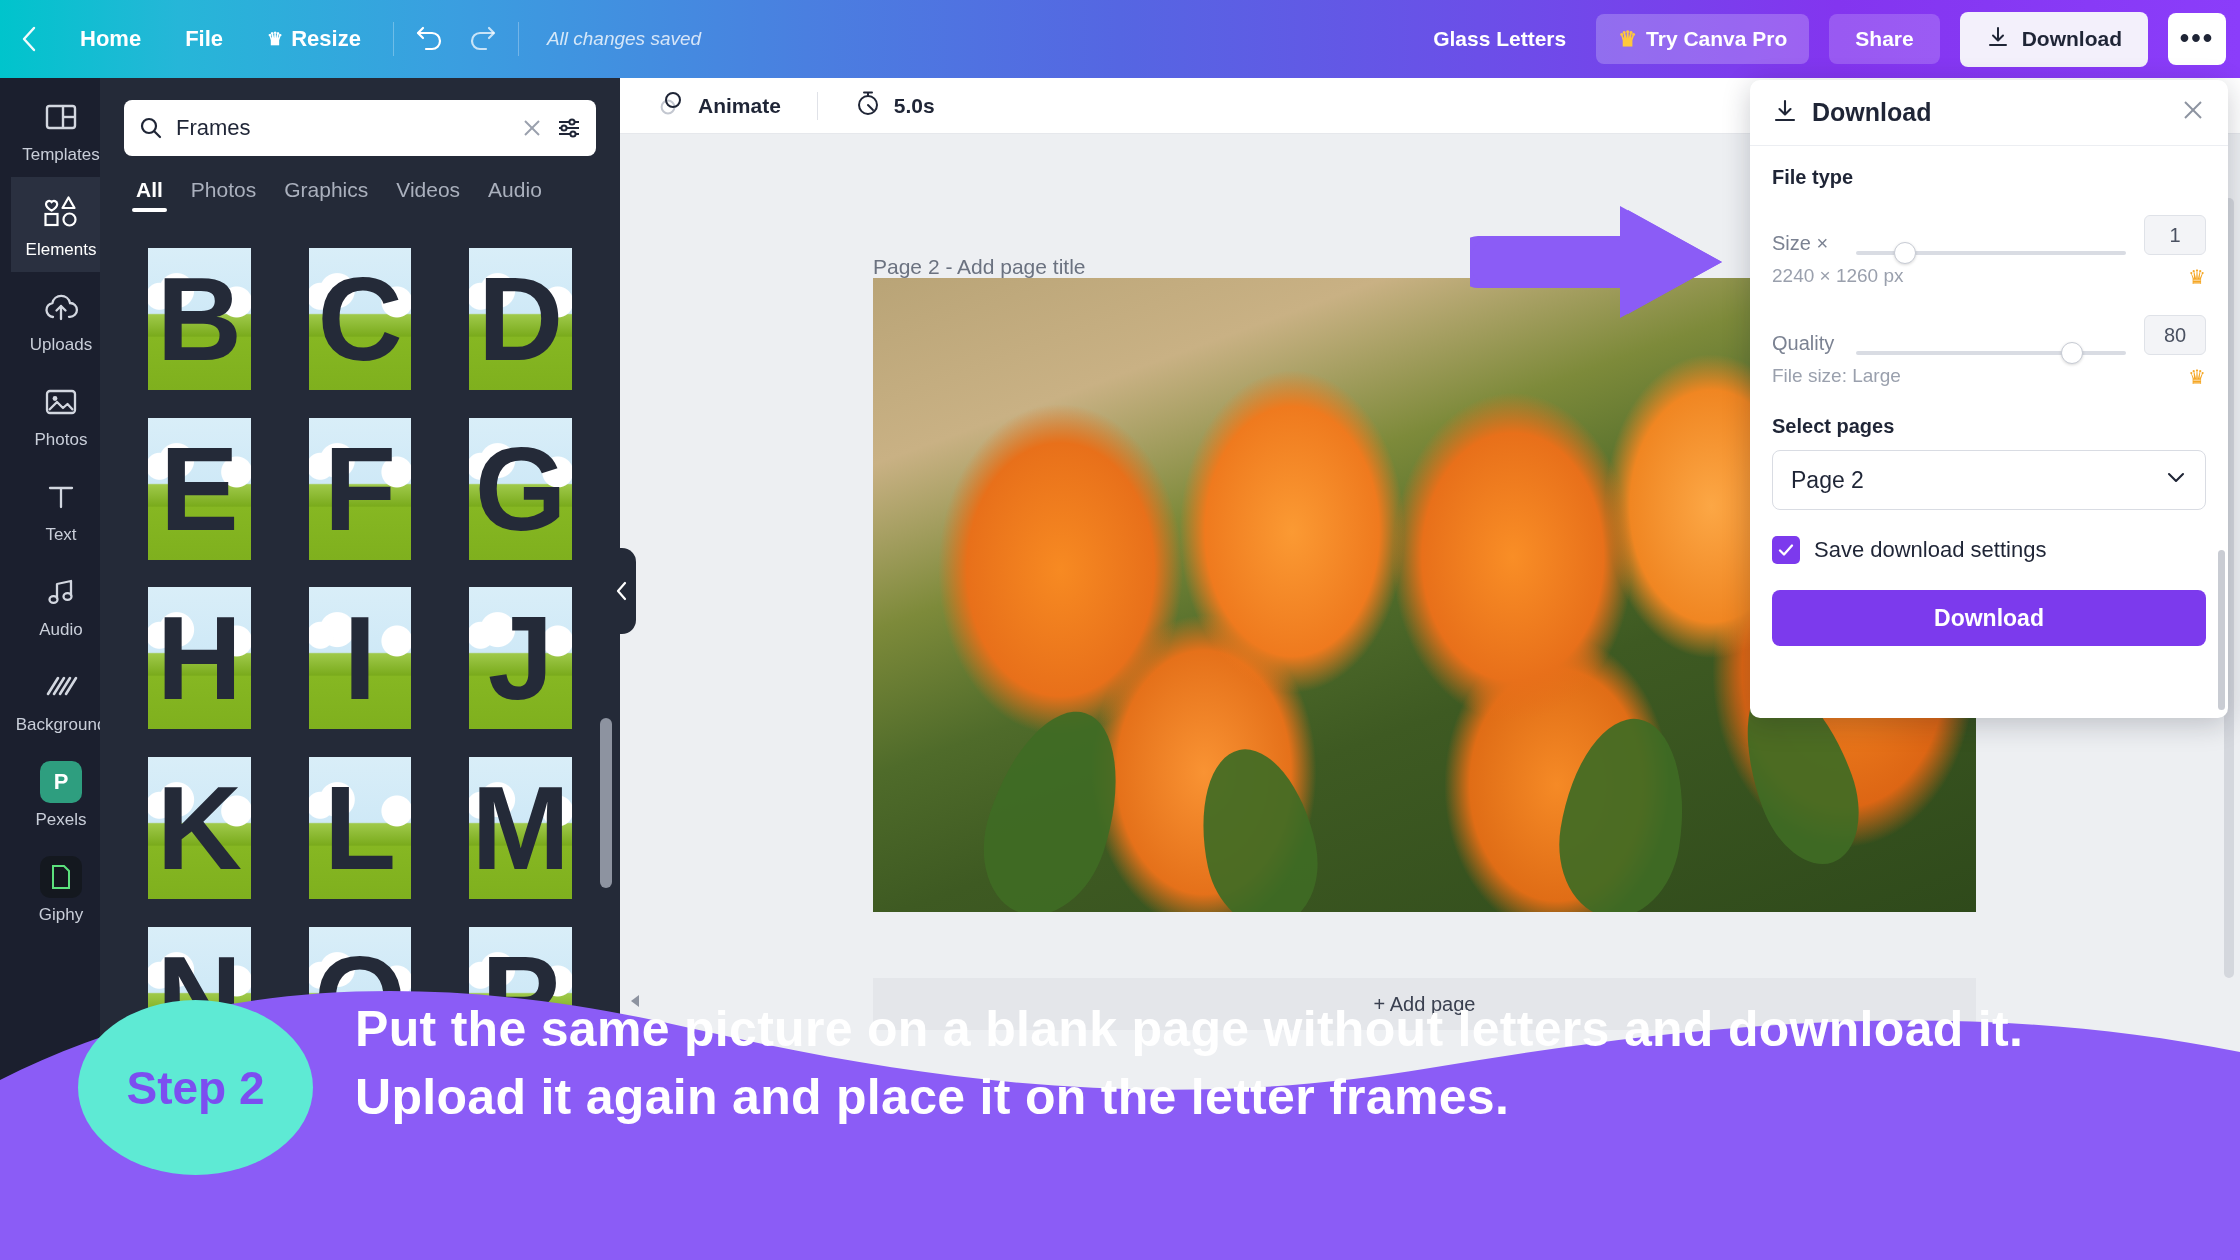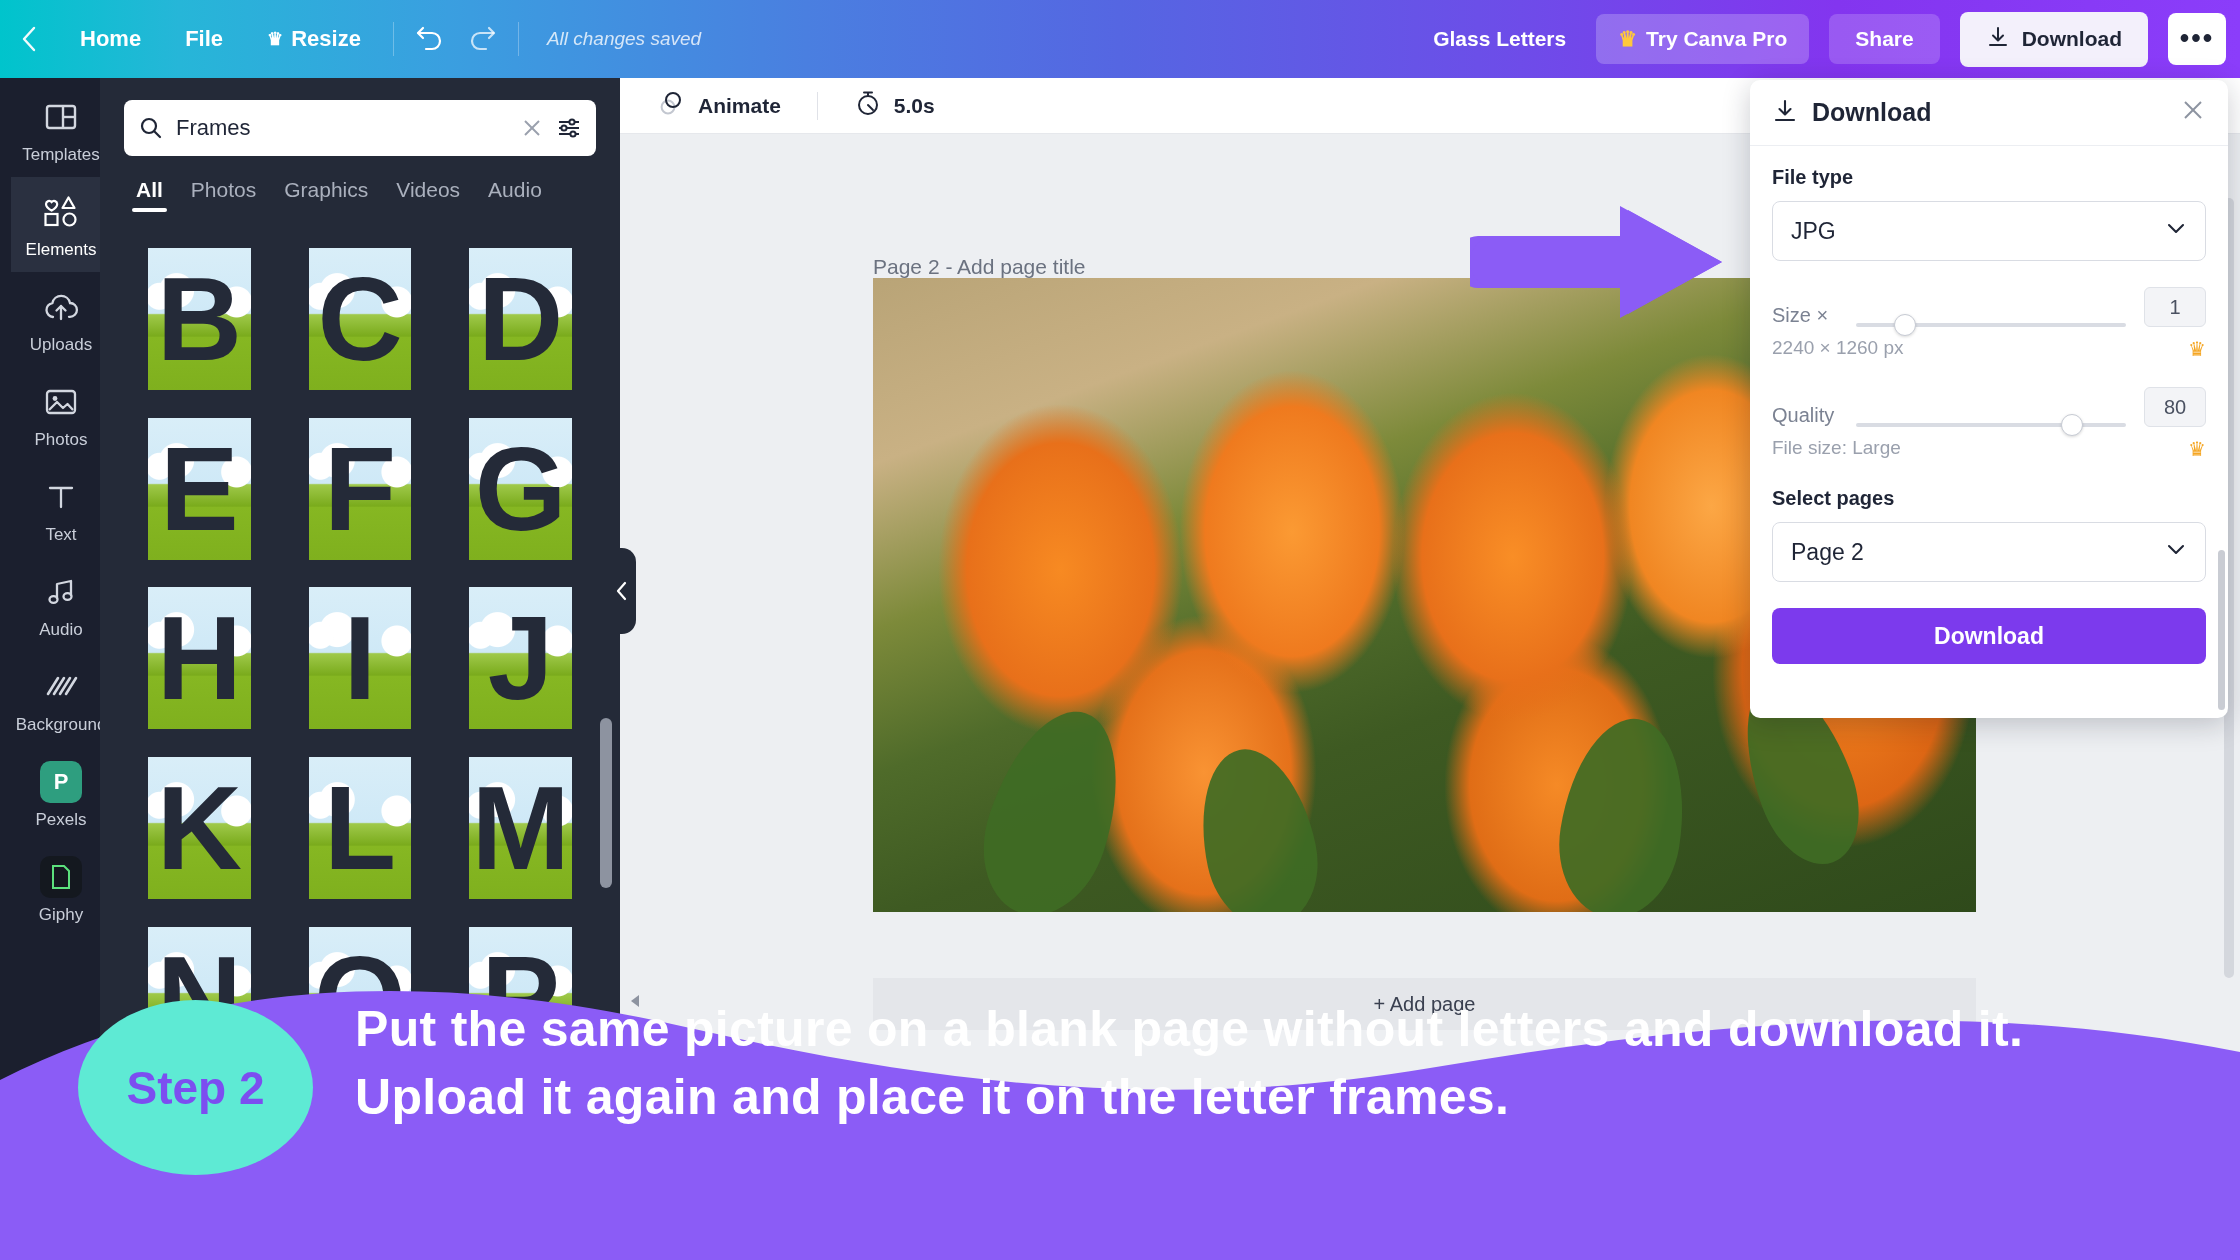--- a/index.html
+++ b/index.html
@@ -672,28 +672,20 @@
       <span class="dl-close">
         <svg width="26" height="26" viewBox="0 0 26 26">
             <line x1="5" y1="5" x2="21" y2="21" stroke="#8d93a0" stroke-width="1.9"></line>
             <line x1="21" y1="5" x2="5" y2="21" stroke="#8d93a0" stroke-width="1.9"></line>
           </svg>
       </span>
     </div>
 
     <div class="dl-body">
       <div class="dl-label">File type</div>
-      <div class="select">
-        <span>JPG</span>
-        <span class="chev">
-          <svg width="22" height="22" viewBox="0 0 22 22">
-              <polyline points="4,8 11,15 18,8" fill="none" stroke="#1f2536" stroke-width="2.1" stroke-linecap="round" stroke-linejoin="round"></polyline>
-            </svg>
-        </span>
-      </div>
 
       <div class="row-slider">
         <span class="rl">Size ×</span>
         <span class="track">
           <span class="knob" style="left:14%"></span>
         </span>
         <span class="numbox">
           <span>1</span>
         </span>
       </div>
@@ -719,20 +711,28 @@
       <div class="dl-label" style="margin-top:26px">Select pages</div>
       <div class="select">
         <span>Page 2</span>
         <span class="chev">
           <svg width="22" height="22" viewBox="0 0 22 22">
               <polyline points="4,8 11,15 18,8" fill="none" stroke="#1f2536" stroke-width="2.1" stroke-linecap="round" stroke-linejoin="round"></polyline>
             </svg>
         </span>
       </div>
 
+      <div class="chk-row">
+        <span class="chk">
+          <svg width="18" height="18" viewBox="0 0 18 18">
+              <polyline points="3,9.5 7,13.5 15,4.5" fill="none" stroke="#fff" stroke-width="2.3" stroke-linecap="round" stroke-linejoin="round"></polyline>
+            </svg>
+        </span>
+        <span class="ct">Save download settings</span>
+      </div>
 
       <div class="dl-btn">
         <span>Download</span>
       </div>
     </div>
 
     <div class="dl-scroll"></div>
   </div>
 
   <div class="banner">

